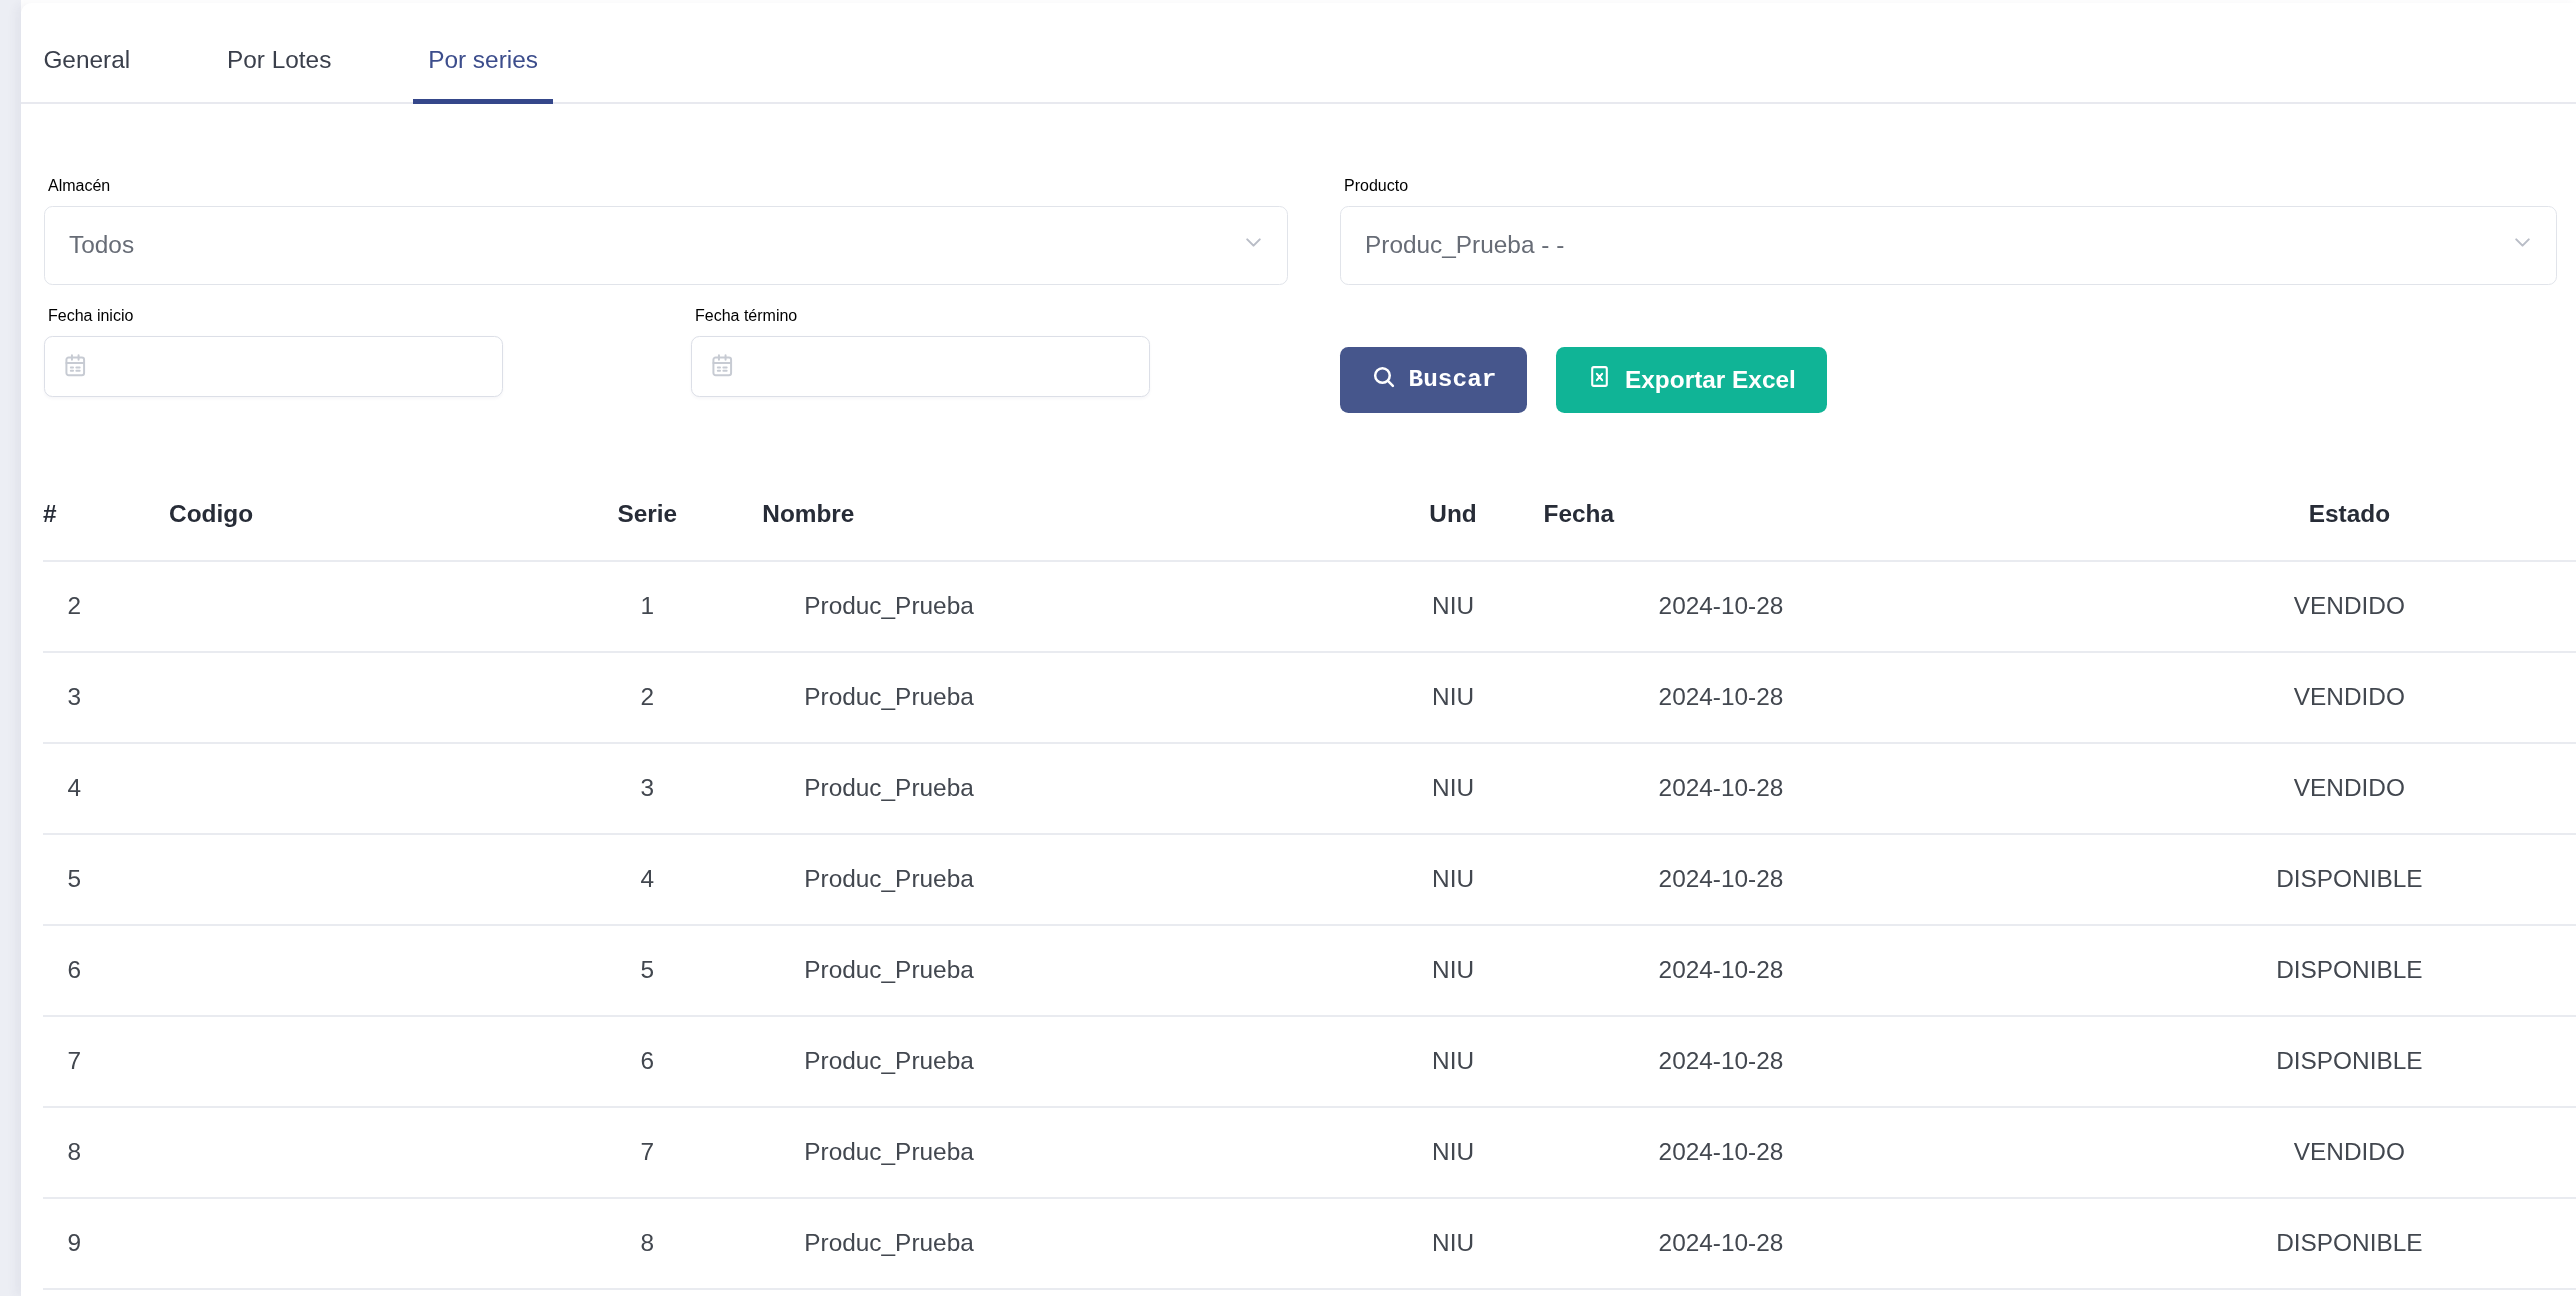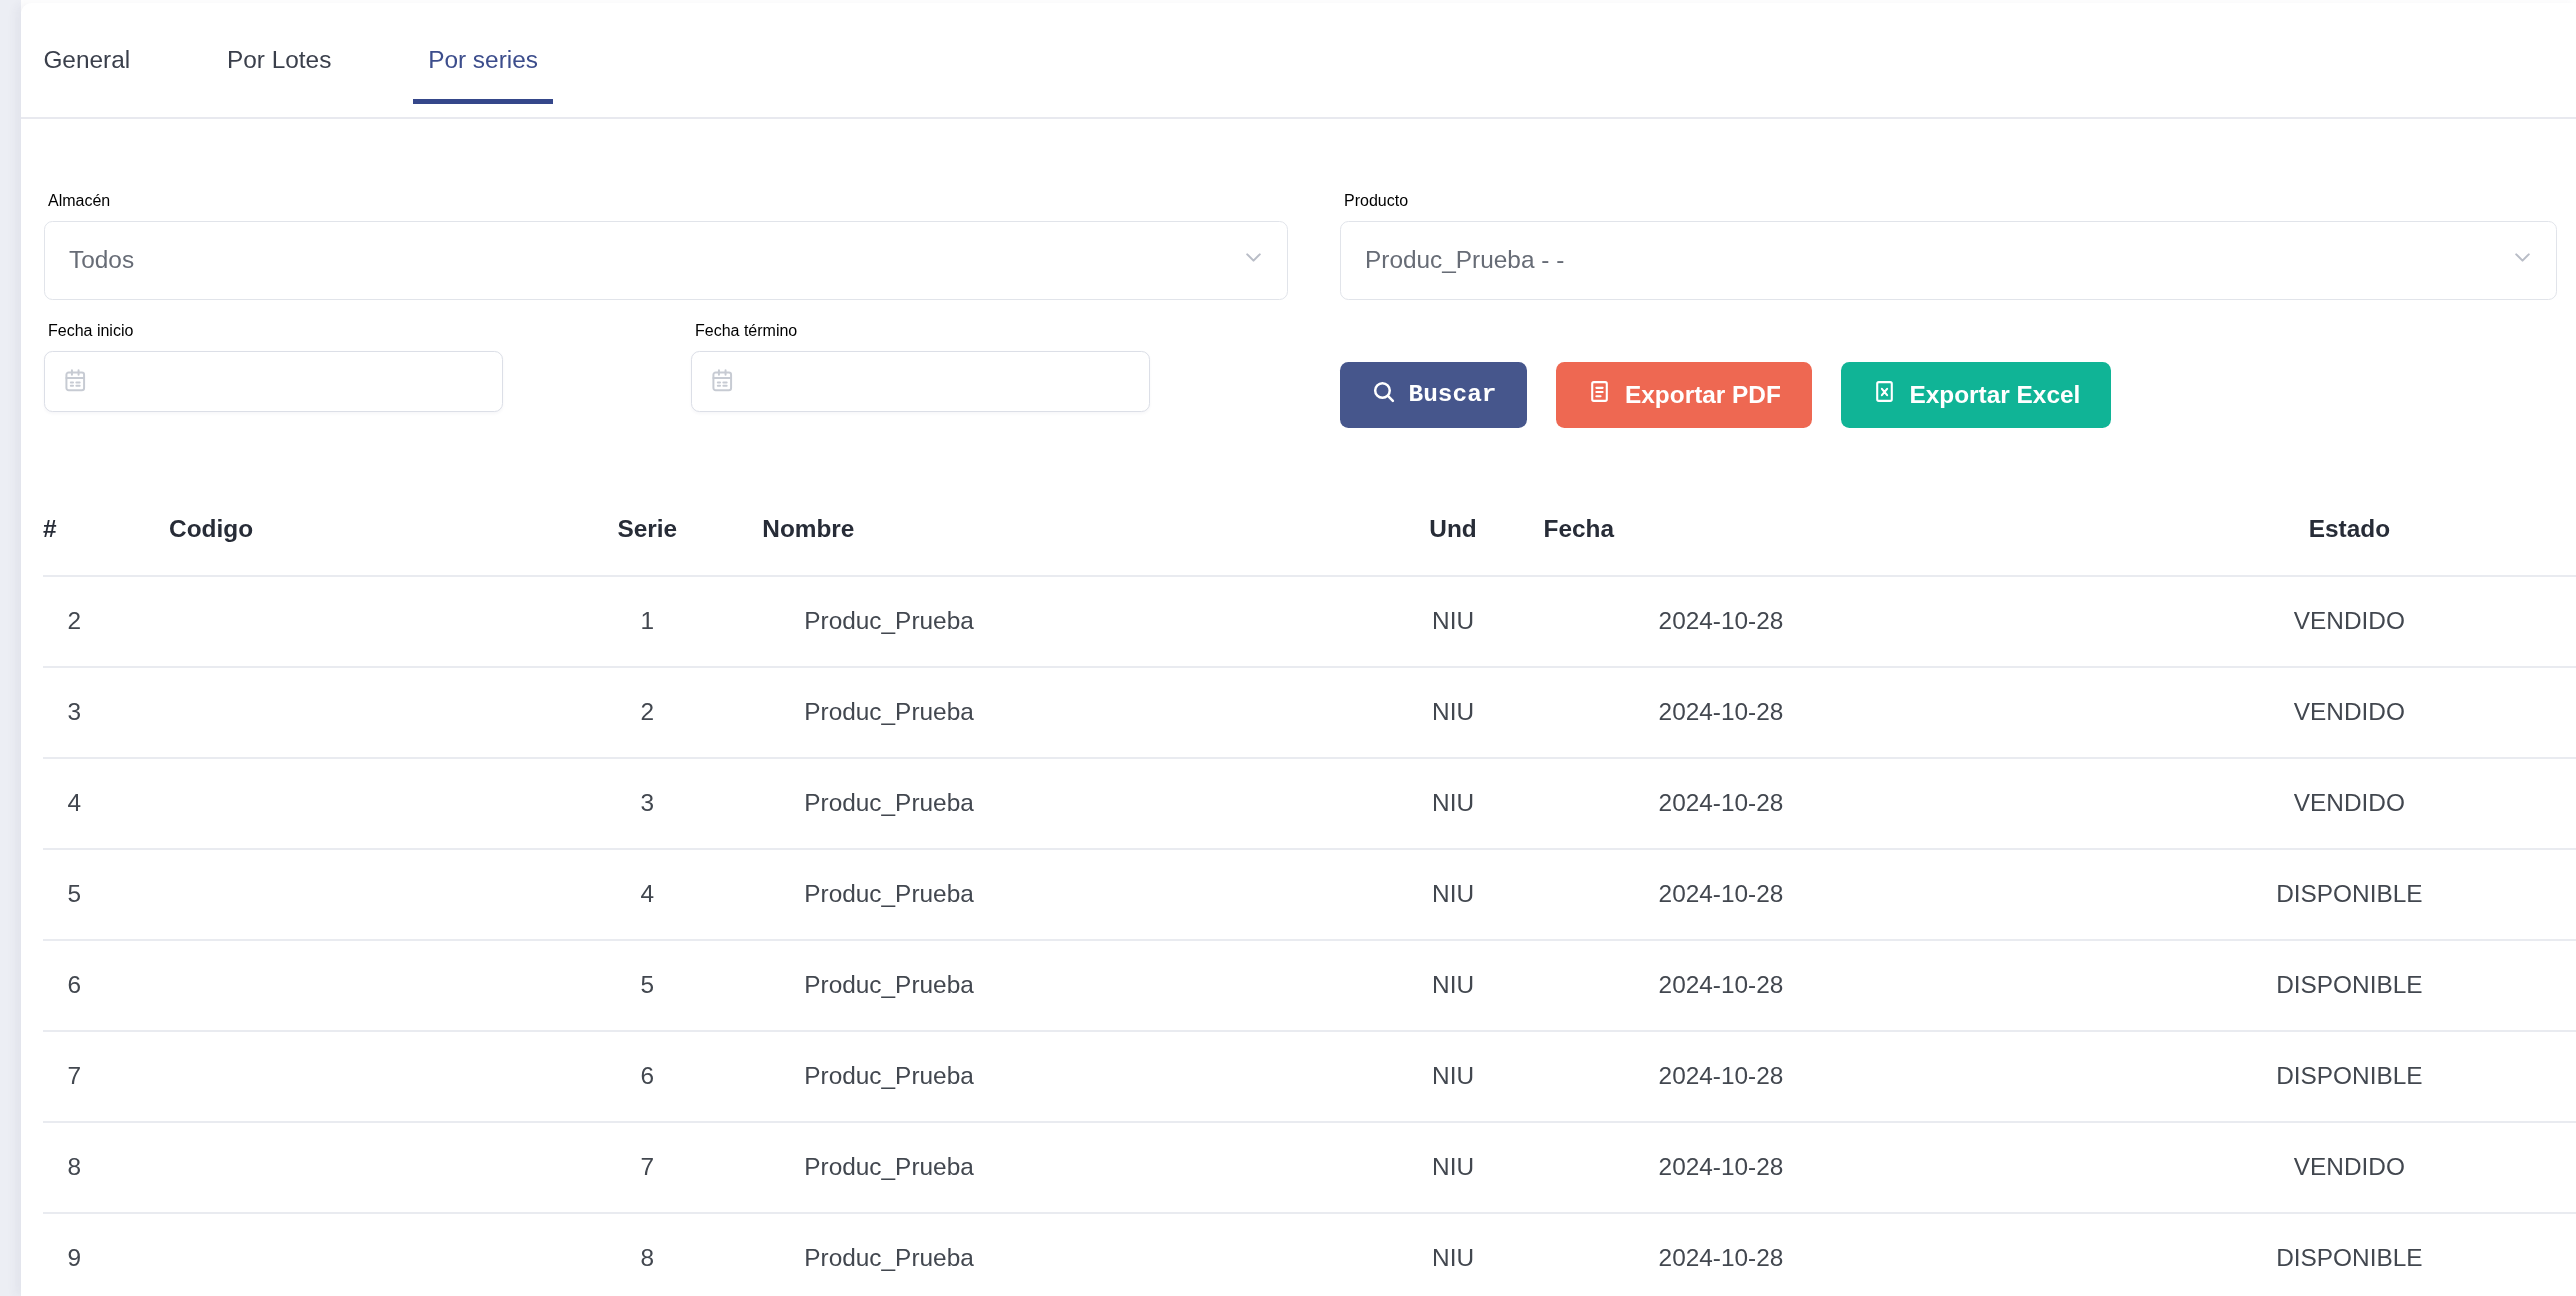--- a/index.html
+++ b/index.html
@@ -17,21 +17,21 @@
   .card {
     position:absolute; left:21px; top:2.8px; right:0; bottom:0;
     background:#ffffff;
     border-top-left-radius:11px;
     box-shadow:-5.6px 0 9.8px rgba(60,60,100,0.05);
     overflow:hidden;
   }
   
   .tabbar {
     display:flex; gap:66px;
-    padding:43px 0 15px 7px;
+    padding:43px 0 0 7px;
     border-bottom:2.1px solid #e8e9ef;
   }
   .tab {
     position:relative;
     font-size:24.4px; color:#3a3f4b;
     padding:0 15.4px 28px 15.4px;
     cursor:pointer; white-space:nowrap;
   }
   .tab.active { color:#3c4d8c; }
   .tab.active::after {
@@ -172,29 +172,20 @@
 
     <div class="buttons-row">
       <button class="btn" style="background: rgb(70, 86, 140); font-family: Liberation Mono, monospace;">
         <span class="icon">
           <svg width="25" height="25" viewBox="0 0 24 24" fill="none" stroke="#ffffff" stroke-width="2.4" stroke-linecap="round">
               <circle cx="11" cy="11" r="7"></circle>
               <path d="M16.5 16.5L21 21"></path>
             </svg>
         </span>
         <span>Buscar</span>
-      </button>
-      <button class="btn" style="background: rgb(238, 104, 82);">
-        <span class="icon">
-          <svg width="25" height="25" viewBox="0 0 24 24" fill="none" stroke="#ffffff" stroke-width="2" stroke-linecap="round">
-              <rect x="5" y="3" width="14" height="18" rx="1.5"></rect>
-              <path d="M9 8.5h6M9 12.5h6M9 16.5h4"></path>
-            </svg>
-        </span>
-        <span>Exportar PDF</span>
       </button>
       <button class="btn" style="background: rgb(16, 180, 150);">
         <span class="icon">
           <svg width="25" height="25" viewBox="0 0 24 24" fill="none" stroke="#ffffff" stroke-width="2" stroke-linecap="round">
               <rect x="5" y="3" width="14" height="18" rx="1.5"></rect>
               <path d="M9.5 9.5l5 6M14.5 9.5l-5 6"></path>
             </svg>
         </span>
         <span>Exportar Excel</span>
       </button>

